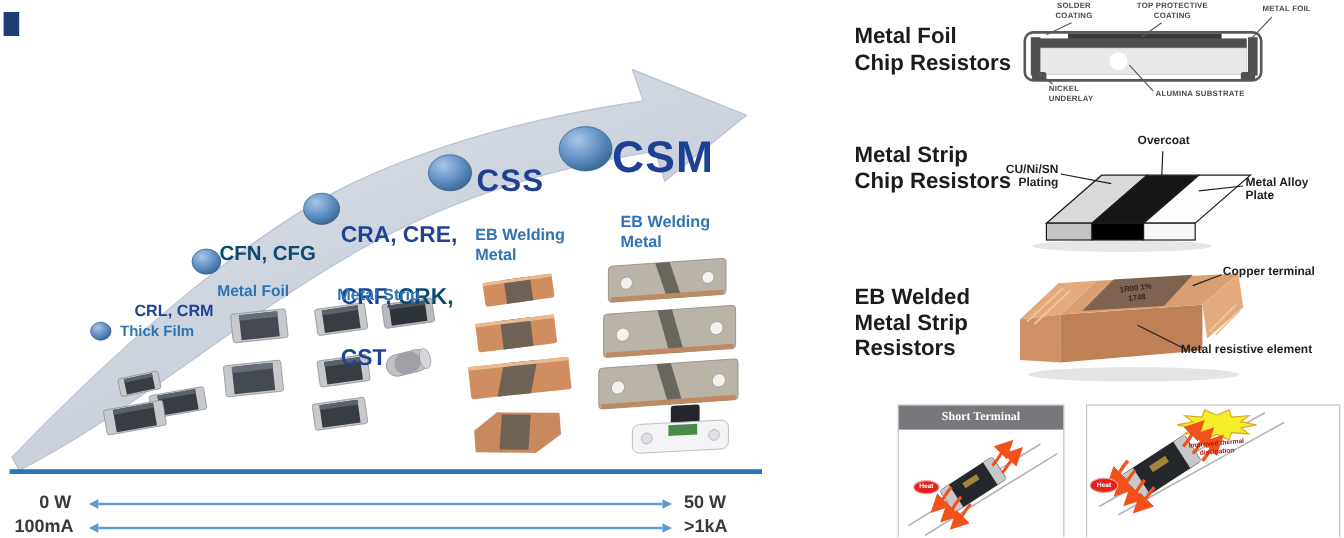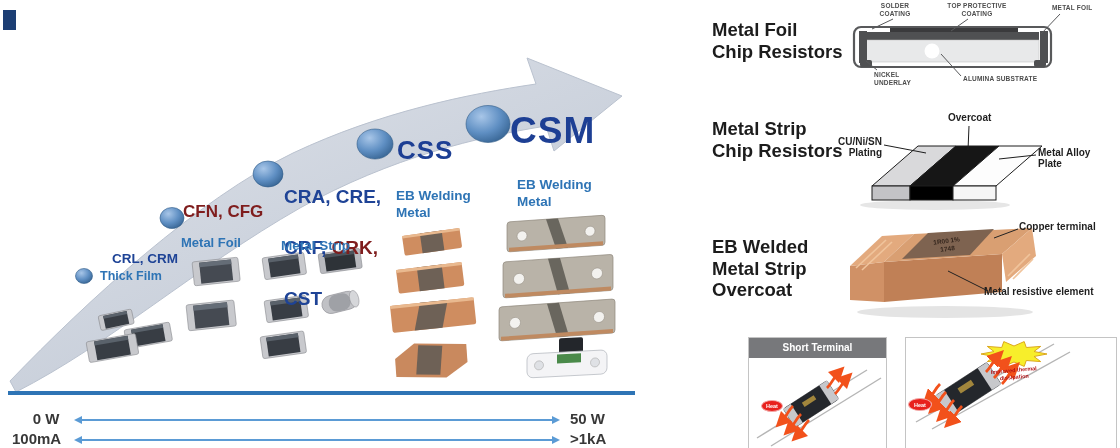--- a/index.html
+++ b/index.html
@@ -2,34 +2,34 @@
 <html><head>
 <meta charset="utf-8">
 <style>
   * { margin:0; padding:0; box-sizing:border-box; }
   body { background:#fff; font-family:"Liberation Sans", sans-serif; }
   #page { position:relative; width:1120px; height:448px; background:#fff; overflow:hidden; }
   .abs { position:absolute; }
   .lbl { position:absolute; white-space:pre-line; }
   .series-blue { color:#1e4396; font-weight:800; }
   .tech-blue   { color:#2e74b5; font-weight:700; }
-  .series-red  { color:#7f1d1d; font-weight:800; }
+  .series-red  { color:#0c4a6e; font-weight:800; }
   .big-series  { color:#1d3f94; font-weight:800; letter-spacing:1px; }
   .axis-text { color:#383838; font-weight:700; font-size:15px; }
   .axis-line { position:absolute; left:8px; top:391px; width:627px; height:4px; background:#2e74b5; }
   .axis-arrow { position:absolute; height:2px; background:#5b9bd5; }
   .axis-arrow::before { content:""; position:absolute; left:-8px; top:-3px;
       border-right:8px solid #5b9bd5; border-top:4px solid transparent; border-bottom:4px solid transparent; }
   .axis-arrow::after  { content:""; position:absolute; right:-8px; top:-3px;
       border-left:8px solid #5b9bd5; border-top:4px solid transparent; border-bottom:4px solid transparent; }
   .rtitle { font-size:18.5px; font-weight:700; color:#1c1c1c; line-height:21.5px; white-space:pre-line; }
   .tinylbl { font-size:6.5px; font-weight:600; color:#4c4c4c; letter-spacing:.2px; line-height:8px; white-space:pre-line; }
   .medlbl  { font-size:10px; font-weight:700; color:#1f1f1f; line-height:11px; white-space:pre-line; }
   .cmp-box { position:absolute; background:#fff; border:1px solid #c4c4c4; }
-  .cmp-header { height:20px; line-height:20px; text-align:center; color:#fff; font-size:10px; font-weight:700; }
+  .cmp-header { height:20px; line-height:20px; text-align:center; color:#fff; font-size:10px; font-weight:700;font-family:Liberation Serif, serif; }
   .heat-badge { position:absolute; background:#e8211d; border:1px solid #f2a9a7; border-radius:50%;
       color:#fff; font-weight:700; text-align:center; font-size:5.5px; }
   .burst-text { position:absolute; font-size:5.5px; line-height:6.5px; font-weight:700; color:#b01116;
       text-align:center; transform:rotate(-5deg); white-space:pre-line; }
   .markings { position:absolute; font-size:6.5px; font-weight:700; color:#35261d; line-height:7.5px;
       text-align:center; transform:rotate(-7deg); white-space:pre-line; }
 </style>
 </head>
 <body>
 
@@ -252,21 +252,21 @@
     </g>
   </svg>
   <div class="lbl medlbl" style="left:948px;top:112px">Overcoat</div>
   <div class="lbl medlbl" style="left:834px;top:136px;width:48px;text-align:right">CU/Ni/SN
 Plating</div>
   <div class="lbl medlbl" style="left:1038px;top:147px">Metal Alloy
 Plate</div>
 
   <div class="lbl rtitle" style="left:712px;top:236px">EB Welded
 Metal Strip
-Overcoat</div>
+Resistors</div>
 
   <svg class="abs" style="left:840px;top:218px" width="280" height="105" viewBox="840 218 280 105">
     <ellipse cx="945" cy="312" rx="88" ry="6" fill="#e4e4e4"></ellipse>
     <polygon points="850,266 884,262 884,302 850,300" fill="#d09166"></polygon>
     <polygon points="850,266 882,236 914,234 884,262" fill="#e3aa7e"></polygon>
     <polygon points="884,262 1002,254 1002,292 884,302" fill="#c08056"></polygon>
     <polygon points="884,262 914,234 1032,228 1002,254" fill="#d99f72"></polygon>
     <polygon points="902,259 928,233 994,229 970,255" fill="#7e6350"></polygon>
     <polygon points="1002,254 1032,228 1036,256 1006,282" fill="#e3aa7e"></polygon>
     <g stroke="#f0c49c" stroke-width="1.6">

